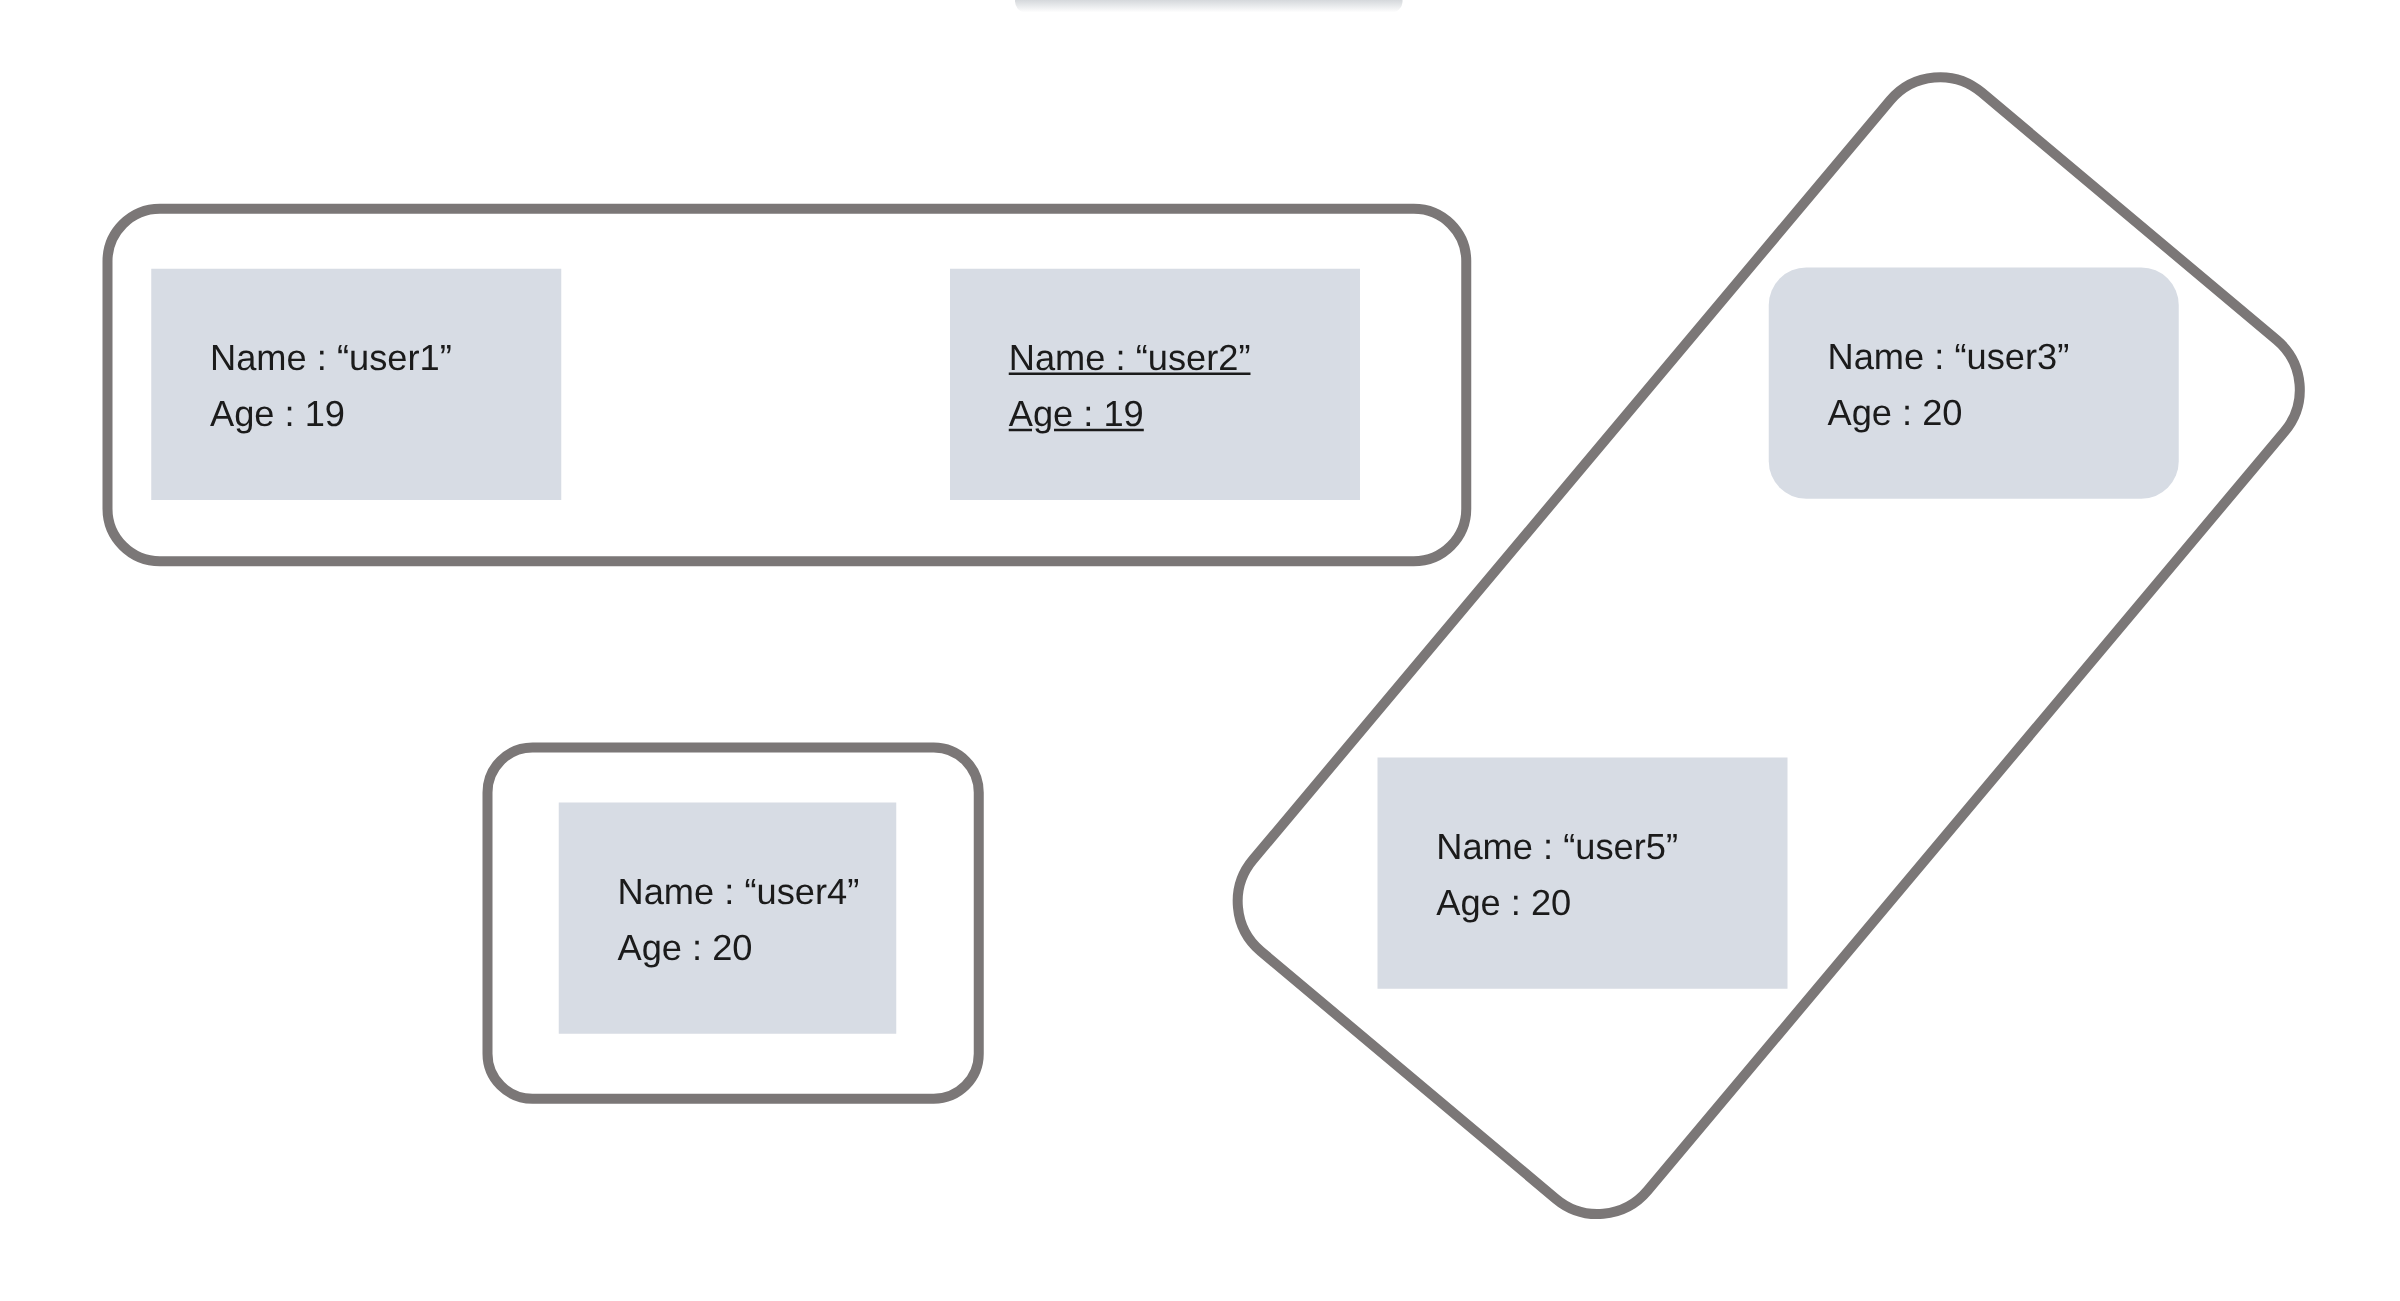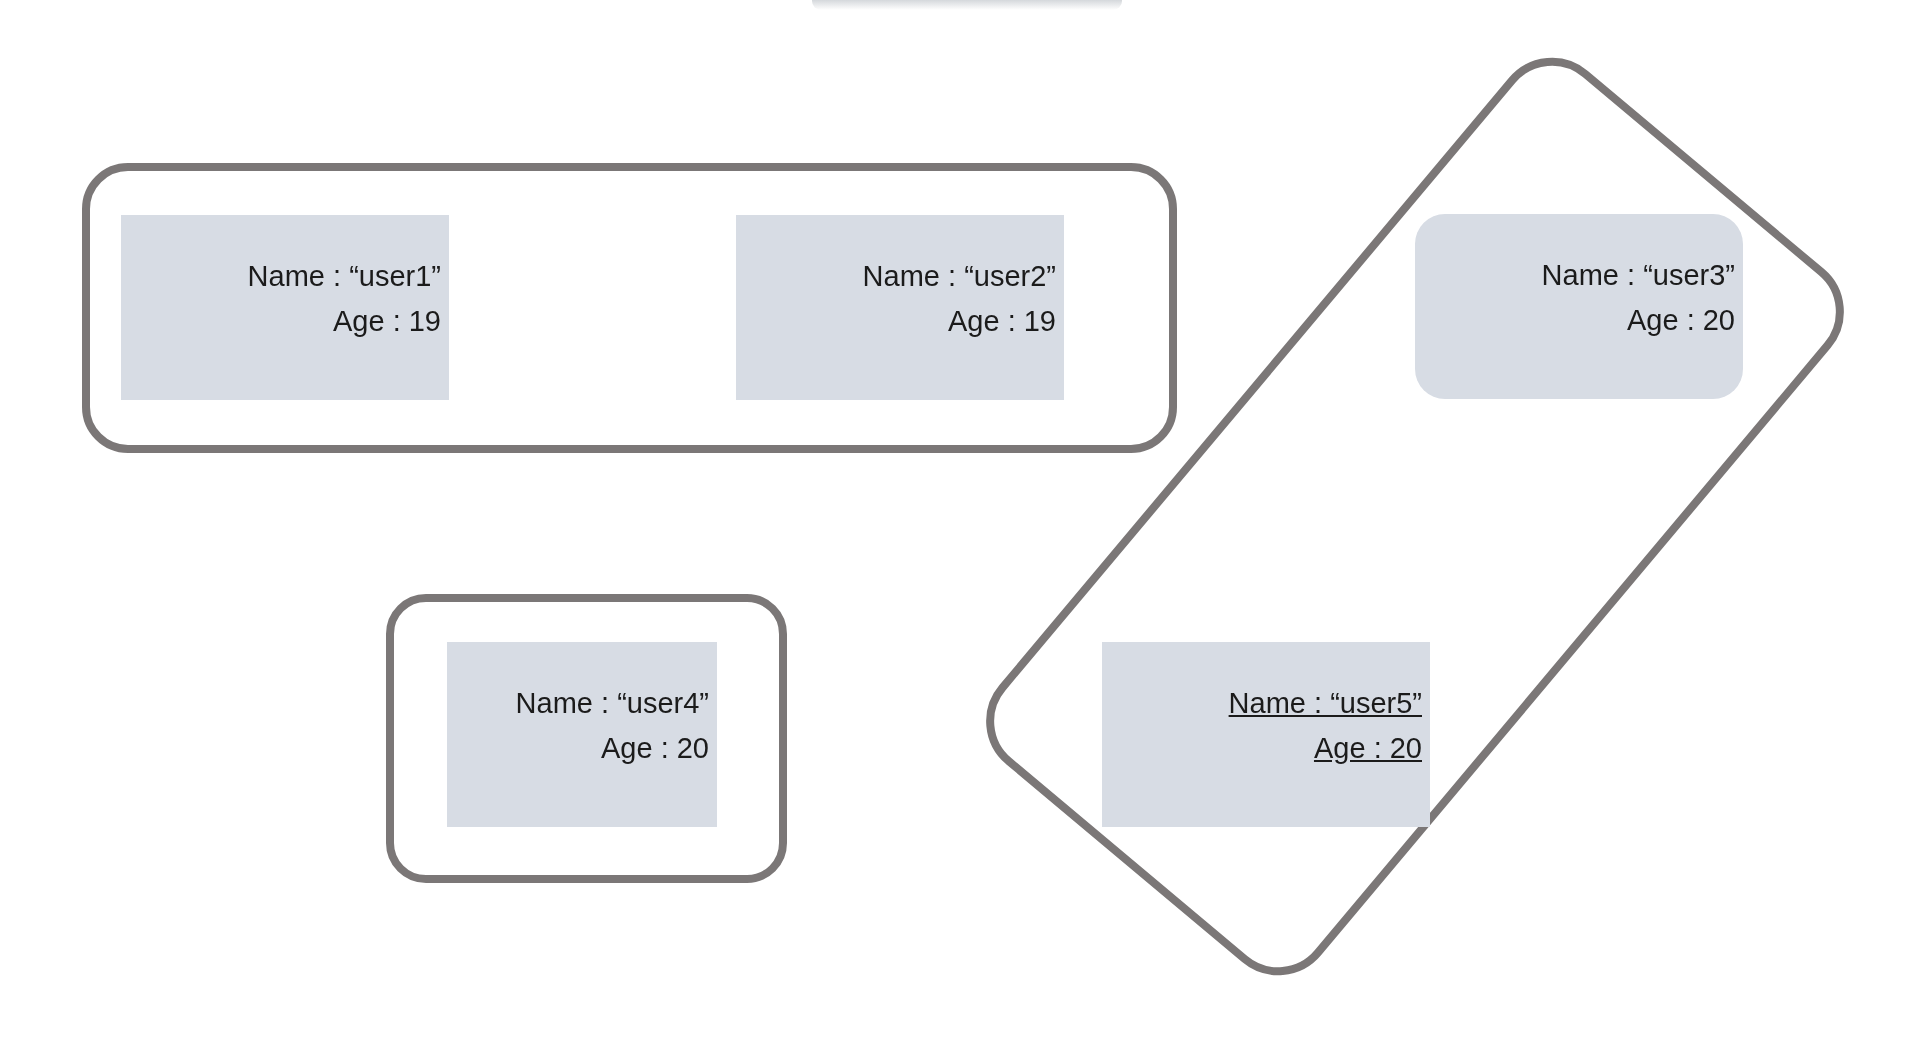--- a/index.html
+++ b/index.html
@@ -33,29 +33,28 @@
     transform: rotate(40deg);
     transform-origin: 50% 50%;
   }
   .doc {
     position: absolute;
     width: 328px; height: 185px;
     background: var(--document-fill);
     color: var(--text-color);
     font-size: 29px;
     line-height: 45px;
-    padding: 39px 8px 0 47px;
+    padding: 50px 8px 0 47px;
     white-space: nowrap;
-    text-align: right;
   }
   .doc.d1 { left: 121px;  top: 215px; }
-  .doc.d2 { left: 736px;  top: 215px; }
+  .doc.d2 { left: 760px;  top: 215px; text-decoration: underline; }
   .doc.d3 { left: 1415px; top: 214px; border-radius: 30px; }
   .doc.d4 { left: 447px;  top: 642px; width: 270px; }
-  .doc.d5 { left: 1102px; top: 642px; text-decoration: underline; }
+  .doc.d5 { left: 1102px; top: 606px; }
   .remnant {
     position: absolute;
     left: 812px; top: 0; width: 310px; height: 10px;
     background: linear-gradient(180deg, rgba(154,162,170,0.42), rgba(255,255,255,0));
     border-radius: 0 0 9px 9px;
   }
 </style>
 </head>
 <body>
 

